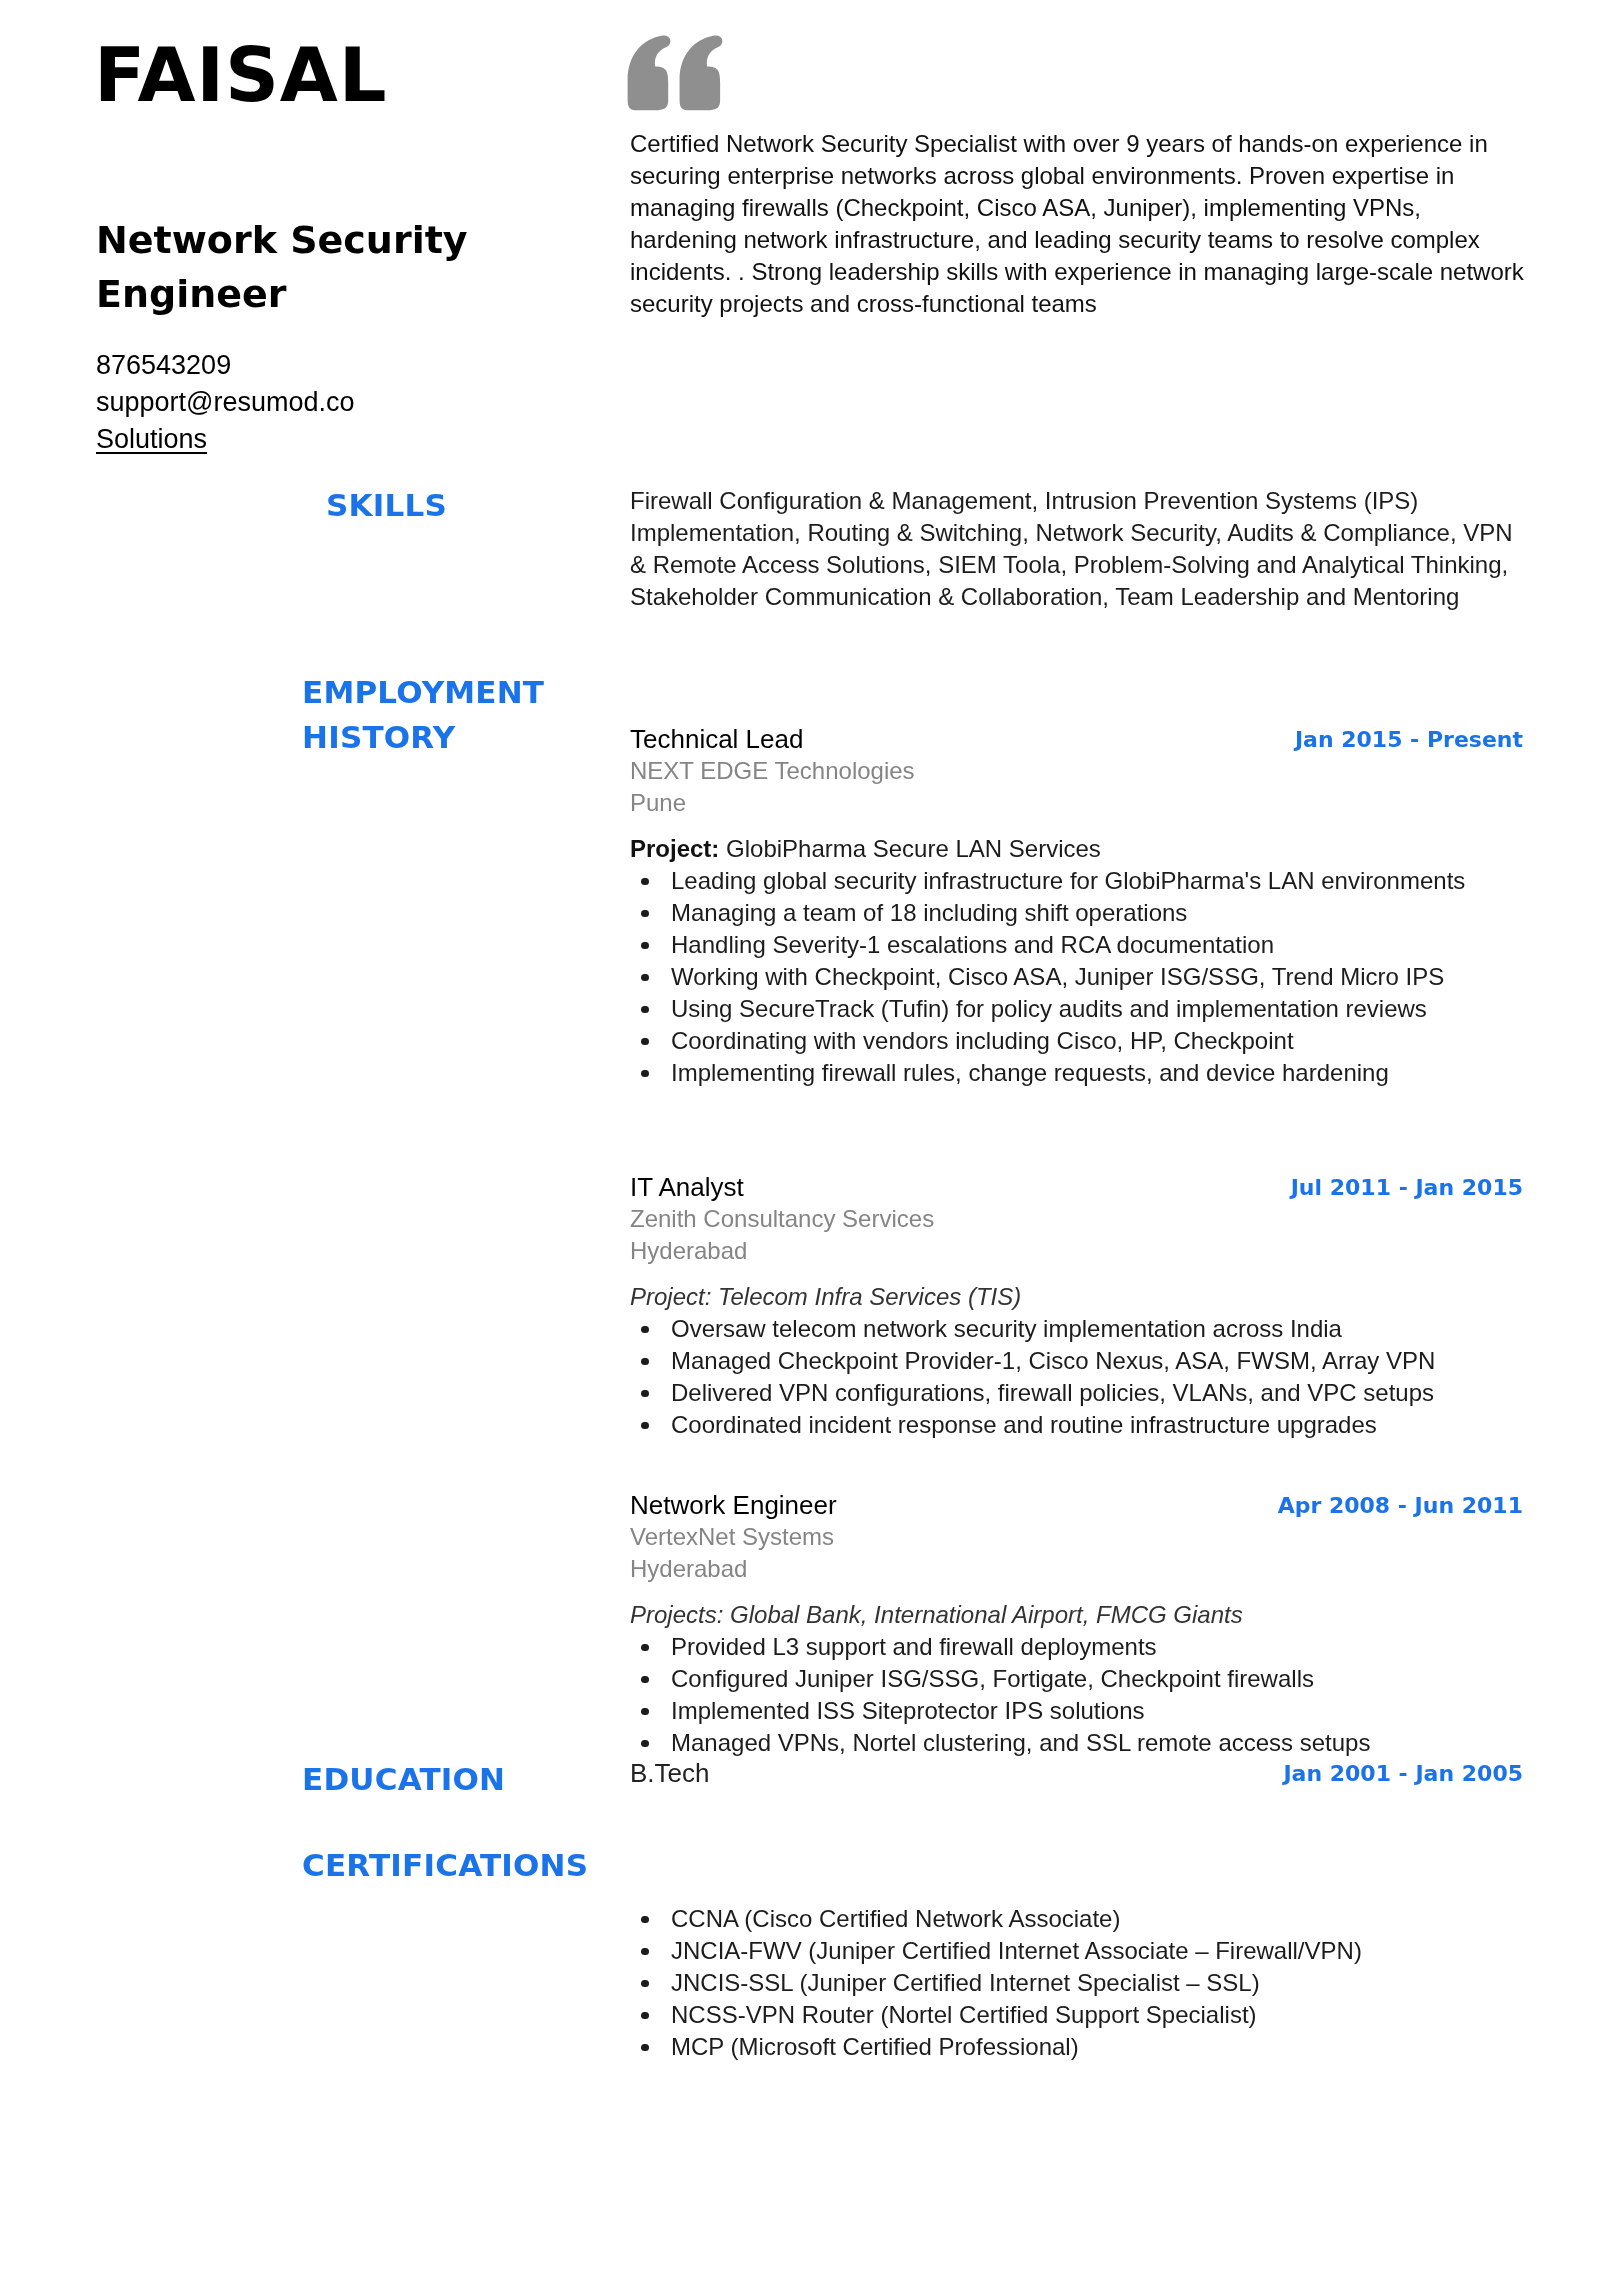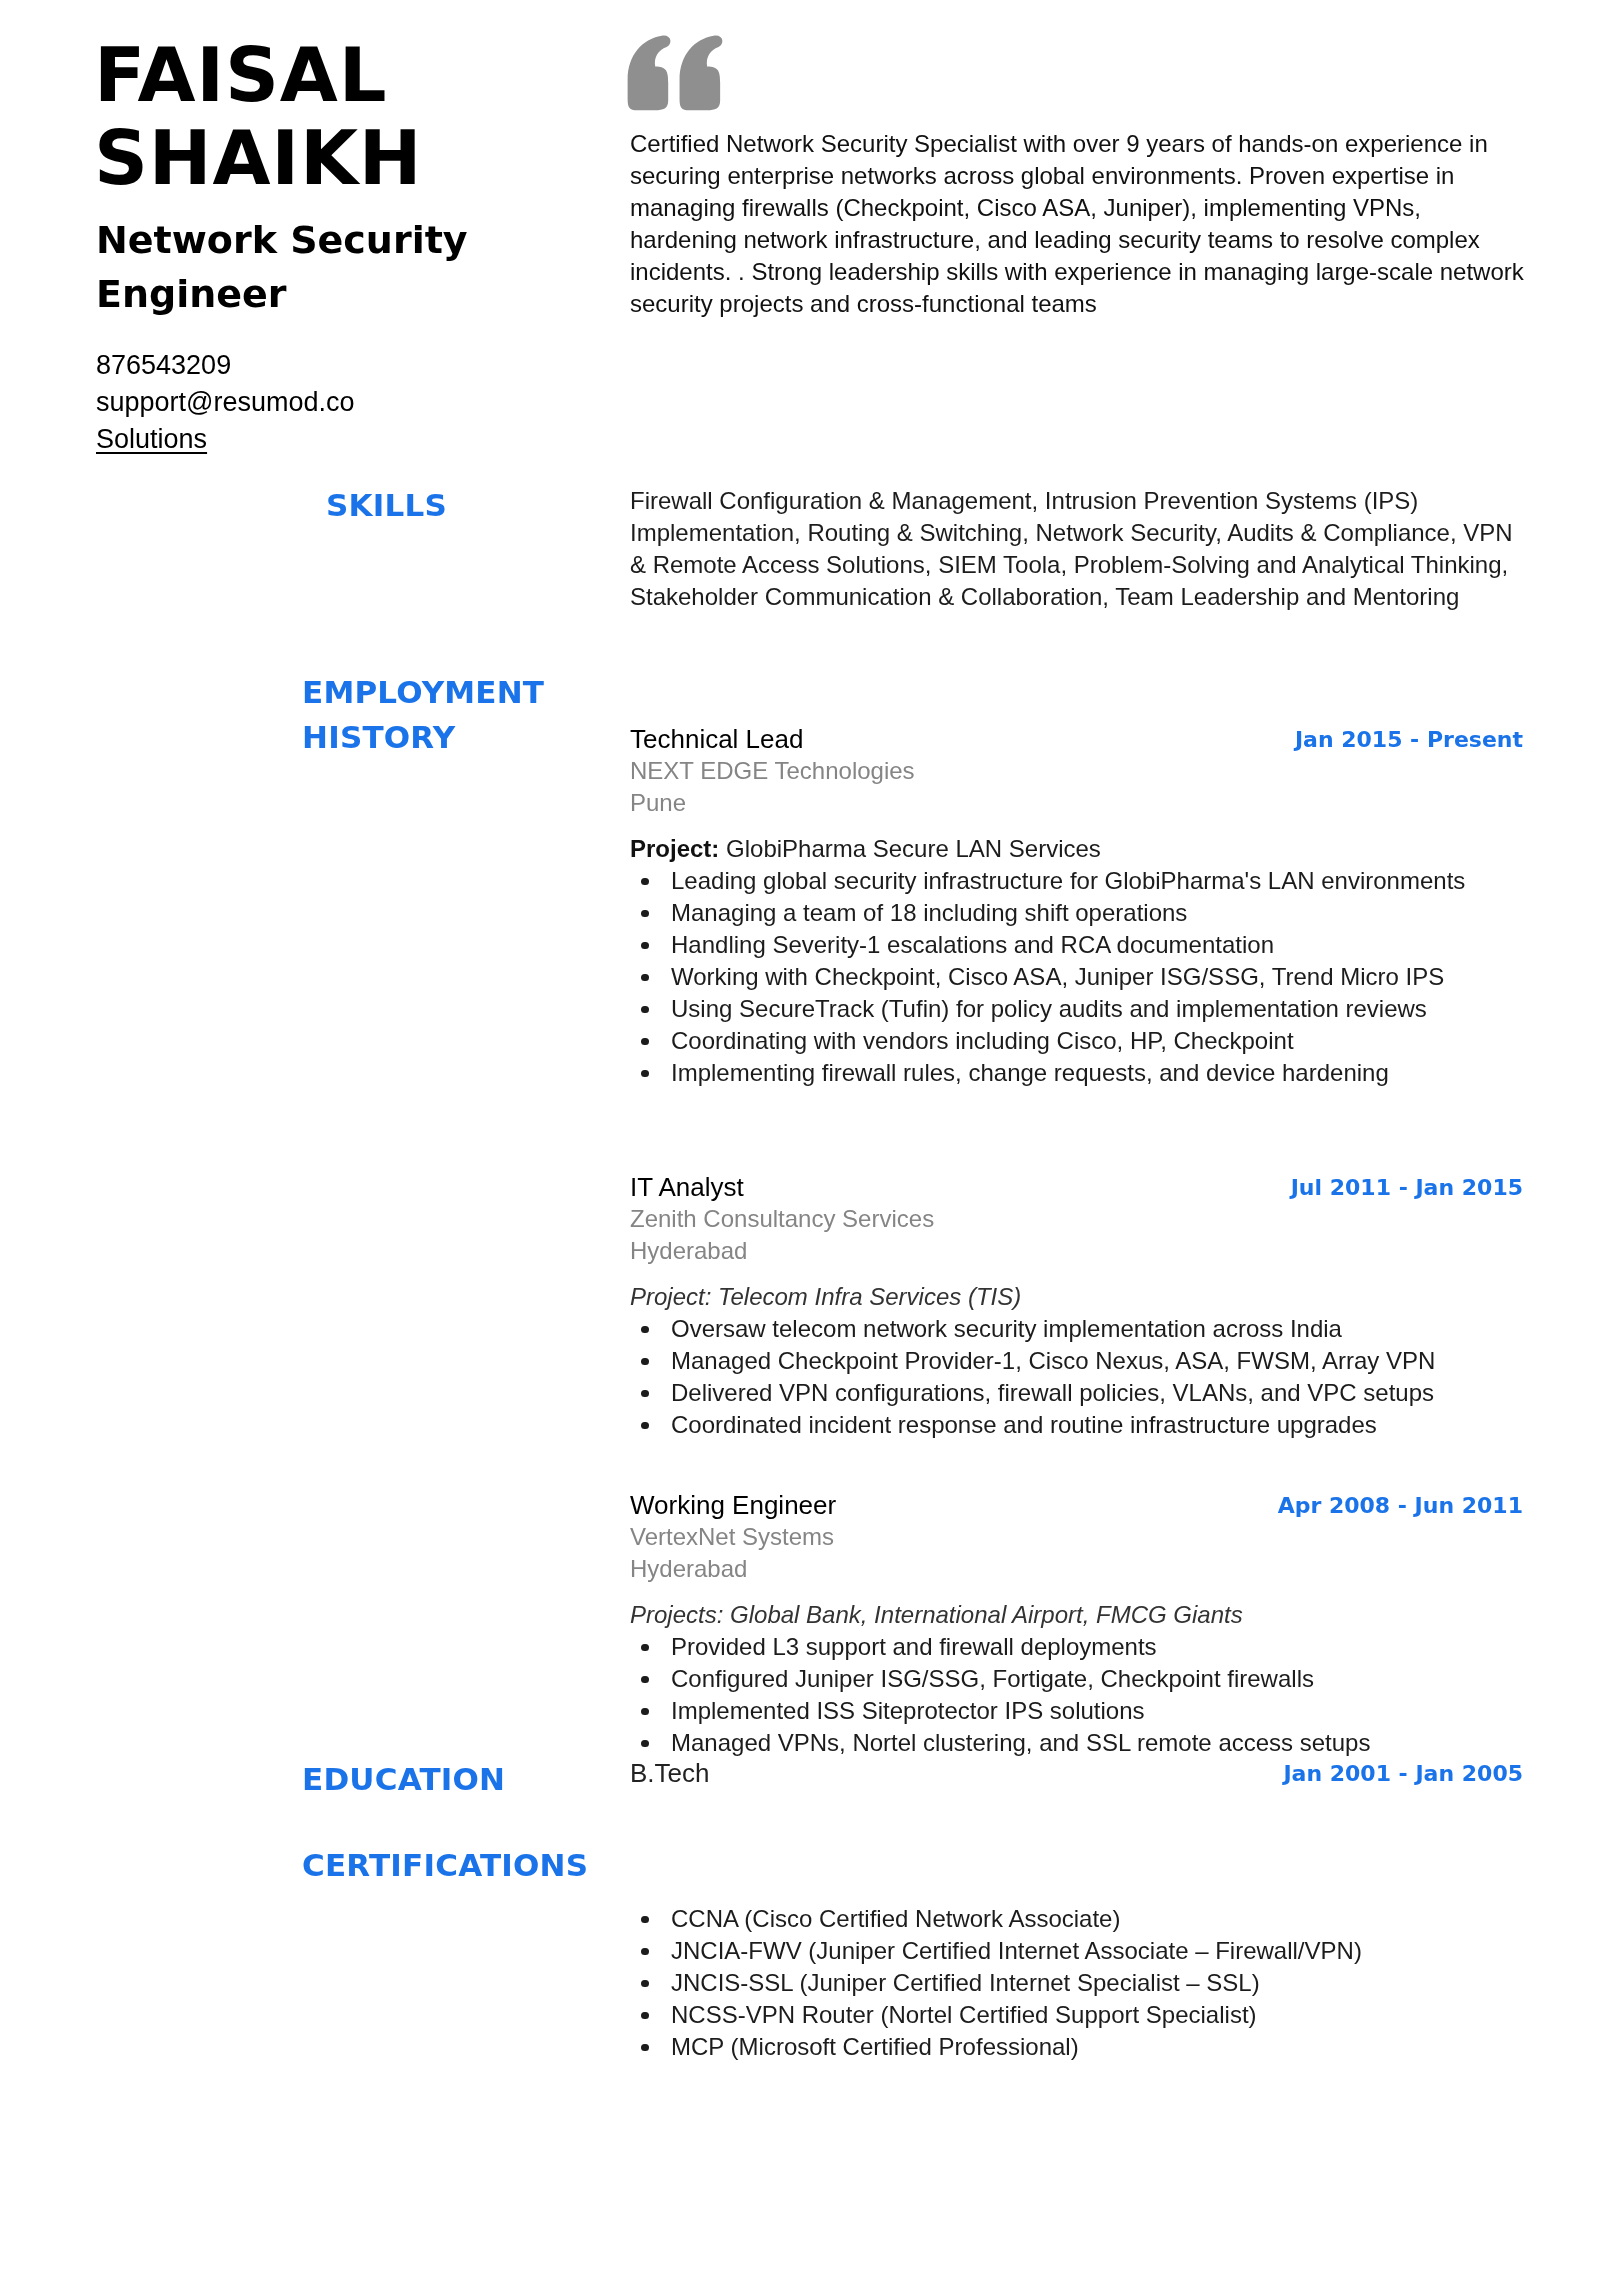--- a/index.html
+++ b/index.html
@@ -36,21 +36,20 @@
   .edu-degree { font-size: 26px; line-height: 32px; color: #222; }
   .edu-dates { position: absolute; right: 0; top: 1.6px; font-family: "DejaVu Sans", sans-serif; font-weight: 700; font-size: 22px; line-height: 29px; color: #1a73e8; }
 
   .certs { position: absolute; left: 630px; top: 1903px; width: 900px; }
 </style>
 </head>
 <body>
 
 <div class="name">
   <div>FAISAL</div>
-  <div>SHAIKH</div>
 </div>
 
 <div class="job-title">
   <div>Network Security</div>
   <div>Engineer</div>
 </div>
 
 <div class="contact">
   <div>876543209</div>
   <div>support@resumod.co</div>
@@ -102,21 +101,21 @@
   <ul class="bullets">
     <li>Oversaw telecom network security implementation across India</li>
     <li>Managed Checkpoint Provider-1, Cisco Nexus, ASA, FWSM, Array VPN</li>
     <li>Delivered VPN configurations, firewall policies, VLANs, and VPC setups</li>
     <li>Coordinated incident response and routine infrastructure upgrades</li>
   </ul>
 </div>
 
 <div class="job" style="top:1441px;">
   <div class="job-header">
-    <div class="job-role">Working Engineer</div>
+    <div class="job-role">Network Engineer</div>
     <div class="job-dates">Apr 2008 - Jun 2011</div>
   </div>
   <div class="job-company">VertexNet Systems</div>
   <div class="job-location">Hyderabad</div>
   <div class="job-project italic">Projects: Global Bank, International Airport, FMCG Giants</div>
   <ul class="bullets">
     <li>Provided L3 support and firewall deployments</li>
     <li>Configured Juniper ISG/SSG, Fortigate, Checkpoint firewalls</li>
     <li>Implemented ISS Siteprotector IPS solutions</li>
     <li>Managed VPNs, Nortel clustering, and SSL remote access setups</li>

